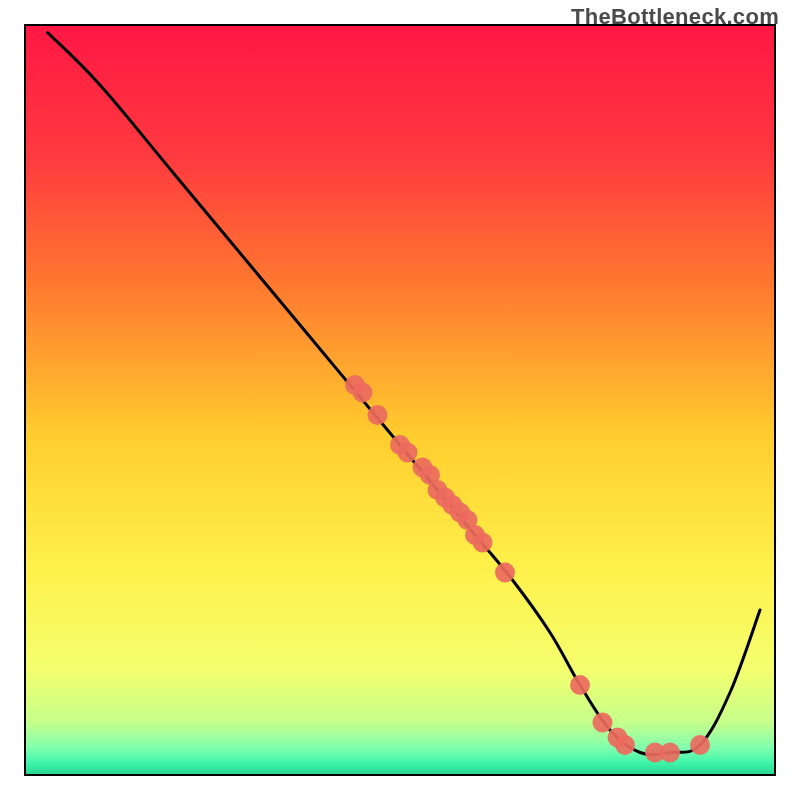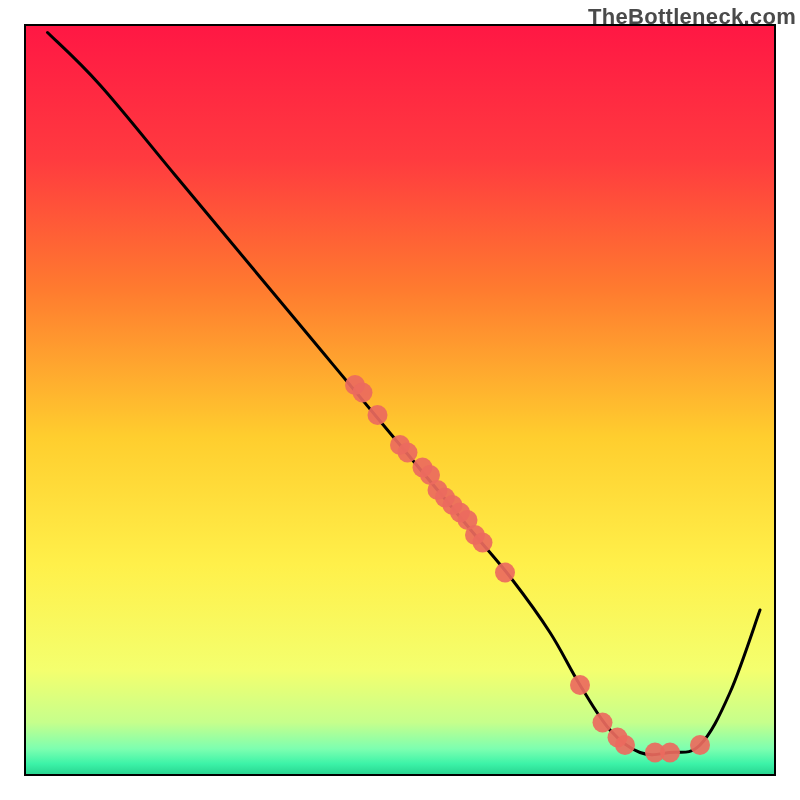--- a/index.html
+++ b/index.html
@@ -12,21 +12,21 @@
     overflow: hidden;
   }
   .stage {
     position: relative;
     width: 800px;
     height: 800px;
   }
   .watermark {
     position: absolute;
     top: 4px;
-    right: 4px;
+    right: 21px;
     font-size: 22px;
     font-weight: 600;
     color: #4a4a4a;
     letter-spacing: 0.3px;
     z-index: 10;
   }
   svg.plot {
     position: absolute;
     left: 0;
     top: 0;

